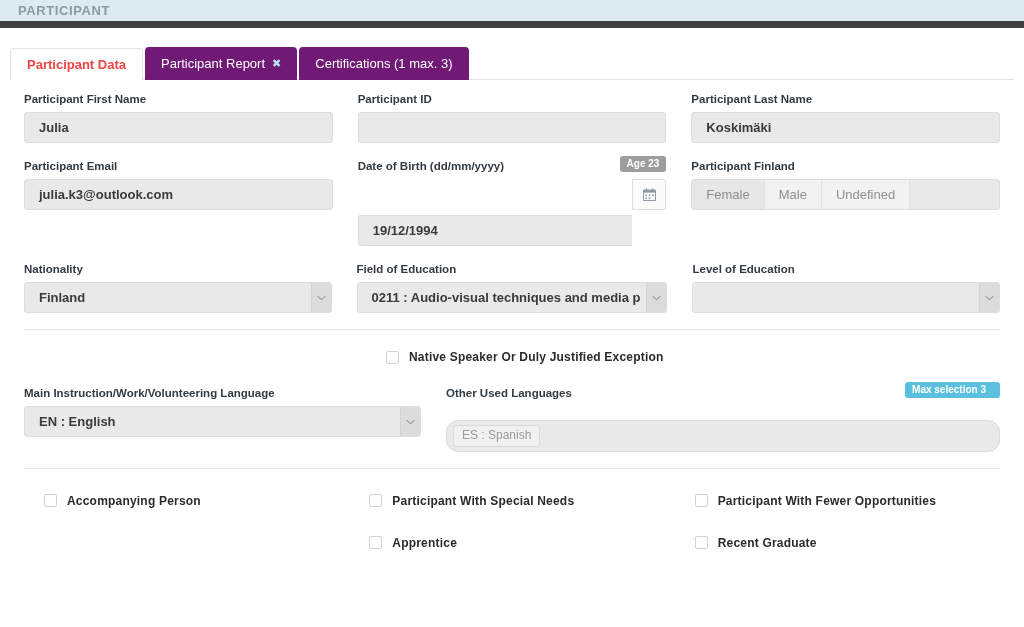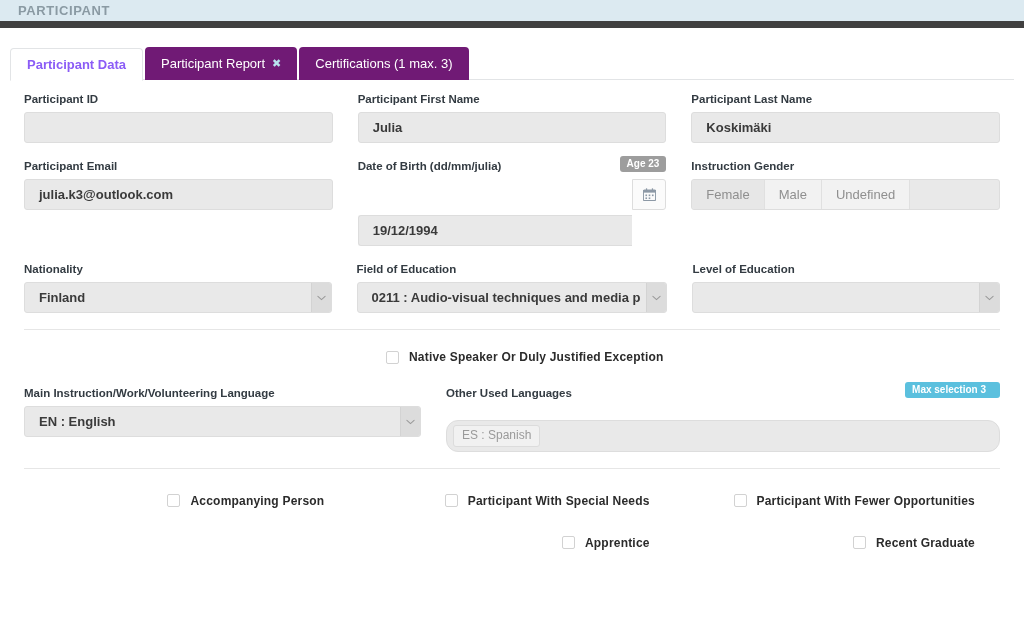--- a/index.html
+++ b/index.html
@@ -56,21 +56,21 @@
     align-items: center;
     gap: 7px;
     font-size: 13px;
     border-radius: 4px 4px 0 0;
     white-space: nowrap;
     cursor: pointer;
     user-select: none;
   }
   .tab.active {
     background: #ffffff;
-    color: #8b5cf6;
+    color: #ef4444;
     font-weight: bold;
     border: 1px solid #e2e4e6;
     border-bottom: 1px solid #ffffff;
     margin-bottom: -1px;
   }
   .tab.inactive {
     background: #701a75;
     color: #ffffff;
     font-weight: normal;
   }
@@ -275,21 +275,21 @@
     justify-content: flex-start;
     padding-left: 362px;
     margin: 20px 0 22px 0;
   }
 
   .cb-grid {
     display: flex;
     padding-top: 10px;
   }
   .cb-col { width: 337px; margin-right: 25px; }
-  .cb-col-inner { margin-bottom: 24px; display: block; text-align: right; }
+  .cb-col-inner { margin-bottom: 24px; display: block; }
   .cb-col.indent-1 { padding-left: 20px; }
   .cb-col.indent-2 { padding-left: 20px; }
 </style>
 </head>
 <body>
 
 <div class="page-header">
   <span class="page-header-title">PARTICIPANT</span>
 </div>
 
@@ -303,62 +303,62 @@
   </div>
   <div class="tab inactive">
     <span>Certifications (1 max. 3)</span>
   </div>
 </div>
 
 <div class="form-body">
 
   <div class="row">
     <div class="col">
+      <label class="field-label">Participant First Name</label>
+      <div class="input">Julia</div>
+    </div>
+    <div class="col">
       <label class="field-label">Participant ID</label>
       <div class="input empty"></div>
     </div>
     <div class="col">
-      <label class="field-label">Participant First Name</label>
-      <div class="input">Julia</div>
-    </div>
-    <div class="col">
       <label class="field-label">Participant Last Name</label>
       <div class="input">Koskimäki</div>
     </div>
   </div>
 
   <div class="row">
     <div class="col">
       <label class="field-label">Participant Email</label>
       <div class="input">julia.k3@outlook.com</div>
     </div>
 
     <div class="col">
-      <label class="field-label">Date of Birth (dd/mm/julia)</label>
+      <label class="field-label">Date of Birth (dd/mm/yyyy)</label>
       <span class="age-badge">Age 23</span>
       <div class="date-wrap">
         <div class="input">19/12/1994</div>
         <div class="date-btn">
           <svg width="13" height="13" viewBox="0 0 16 16" aria-hidden="true">
             <rect x="0.5" y="2.5" width="15" height="13" rx="1.2" fill="none" stroke="#8d99a6" stroke-width="1.3"></rect>
             <rect x="0.5" y="2.5" width="15" height="3.2" fill="#8d99a6"></rect>
             <rect x="3.6" y="0.4" width="1.5" height="3.4" fill="#8d99a6"></rect>
             <rect x="10.9" y="0.4" width="1.5" height="3.4" fill="#8d99a6"></rect>
             <rect x="3" y="8" width="2" height="2" fill="#8d99a6"></rect>
             <rect x="7" y="8" width="2" height="2" fill="#8d99a6"></rect>
             <rect x="11" y="8" width="2" height="2" fill="#8d99a6"></rect>
             <rect x="3" y="11.6" width="2" height="2" fill="#8d99a6"></rect>
             <rect x="7" y="11.6" width="2" height="2" fill="#8d99a6"></rect>
           </svg>
         </div>
       </div>
     </div>
 
     <div class="col">
-      <label class="field-label">Instruction Gender</label>
+      <label class="field-label">Participant Finland</label>
       <div class="btn-group">
         <div class="seg-btn first">Female</div>
         <div class="seg-btn">Male</div>
         <div class="seg-btn">Undefined</div>
         <div class="seg-filler"></div>
       </div>
     </div>
   </div>
 
   <div class="row">

